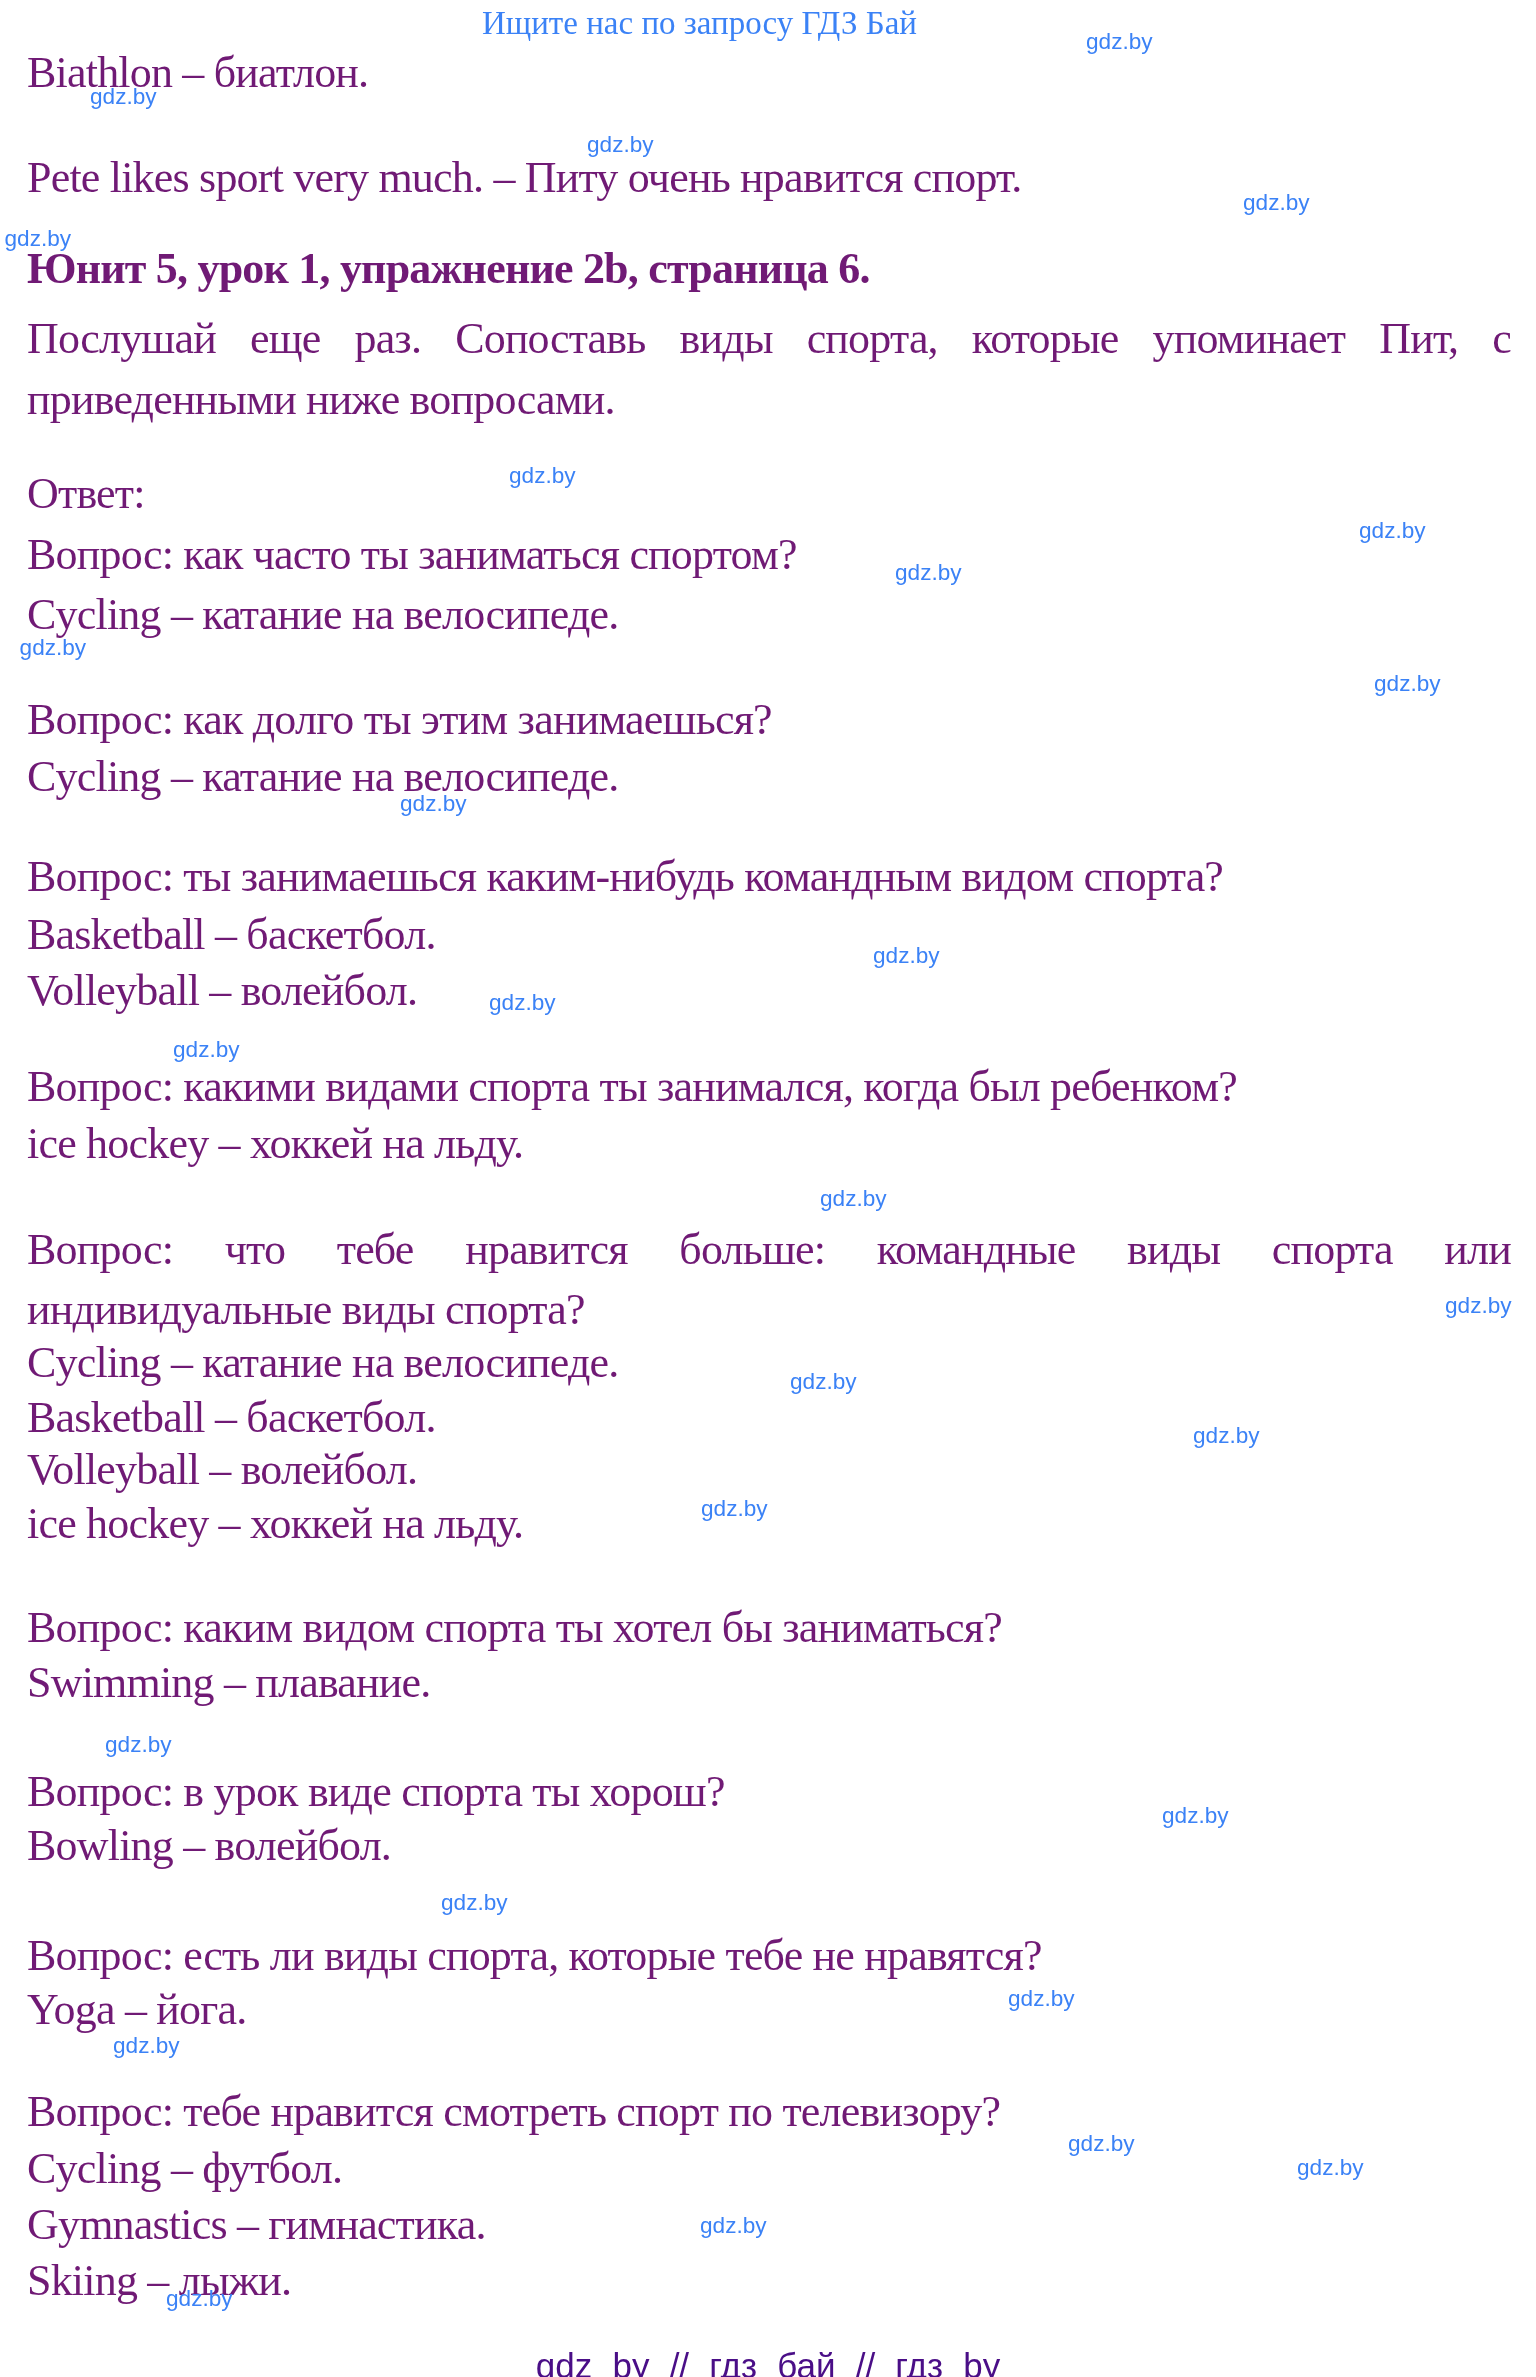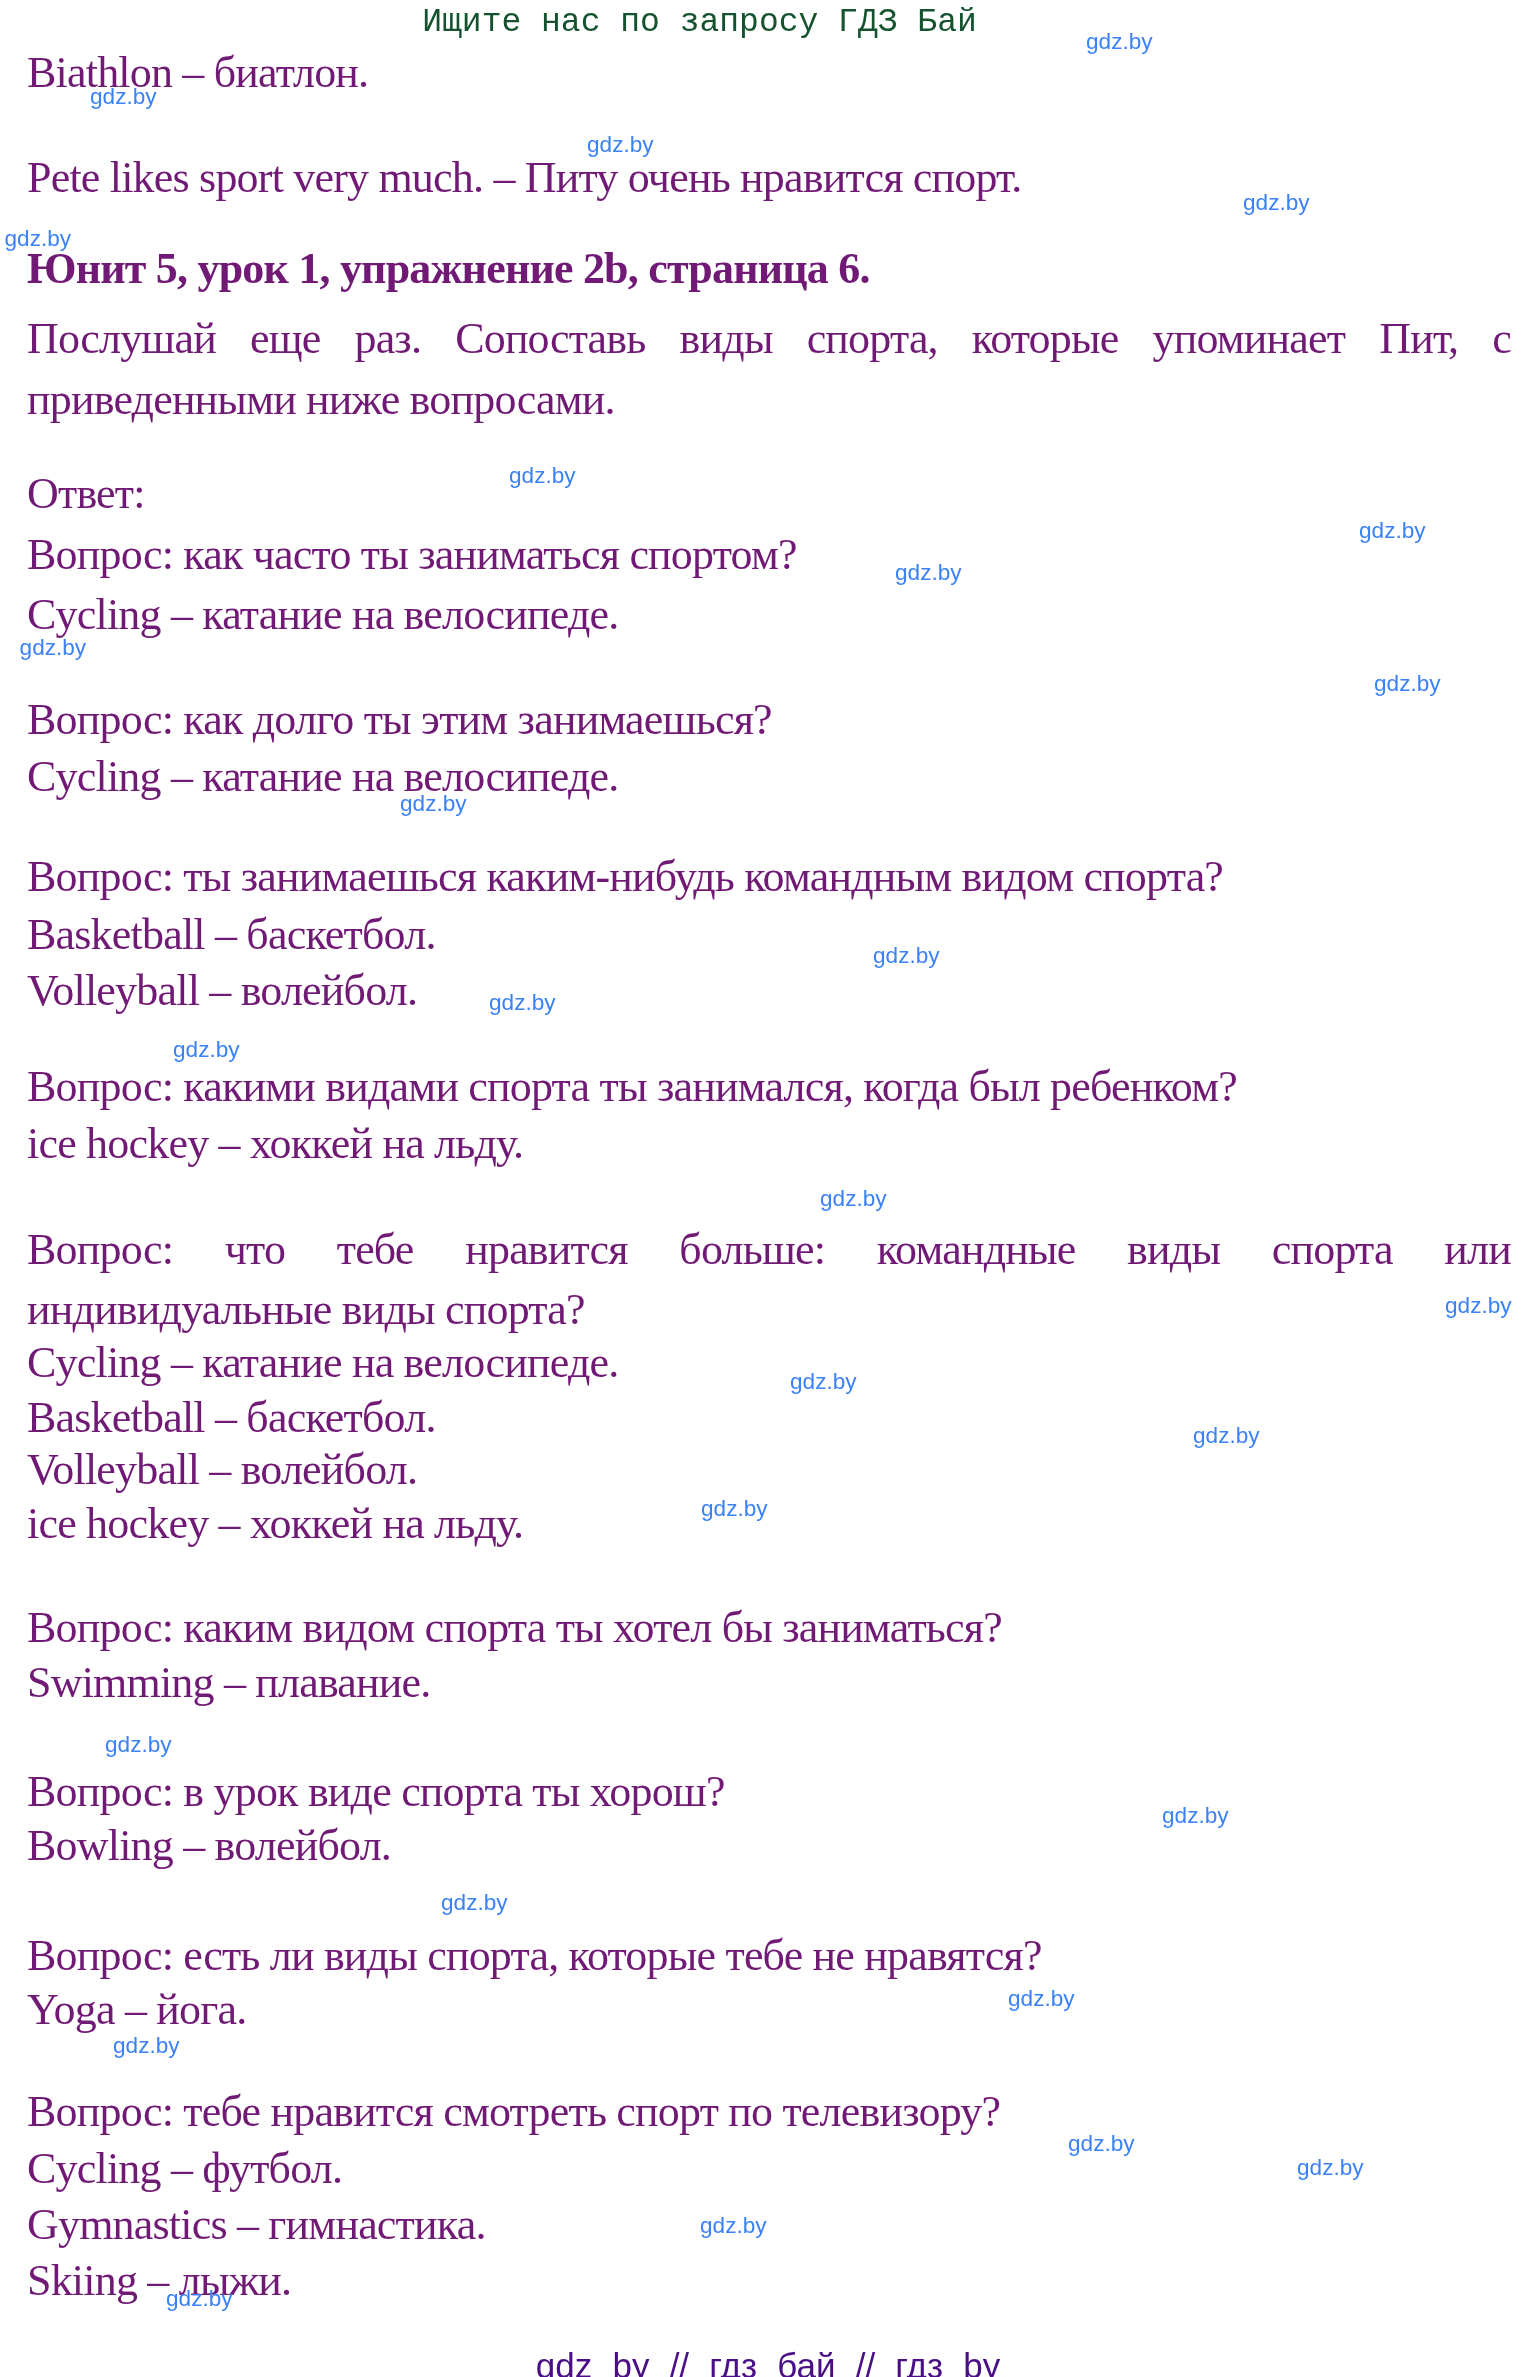--- a/index.html
+++ b/index.html
@@ -6,23 +6,23 @@
   body{
     width:1536px;height:2377px;
     background:#ffffff;
     position:relative;
     overflow:hidden;
     font-family:"Liberation Serif", serif;
   }
   .promo{
     position:absolute;top:1.5px;left:0;width:1399px;
     text-align:center;
-    font-family:Liberation Mono, monospace;
+    font-family:Liberation Serif, serif;
     font-size:33px;line-height:1.3;
-    color:#14532d;
+    color:#3b82f6;
     white-space:nowrap;
   }
   .ln{
     position:absolute;left:27px;
     font-family:"Liberation Serif", serif;
     font-size:44px;line-height:1.4;
     letter-spacing:-0.8px;
     color:#701a75;
     white-space:nowrap;
   }

